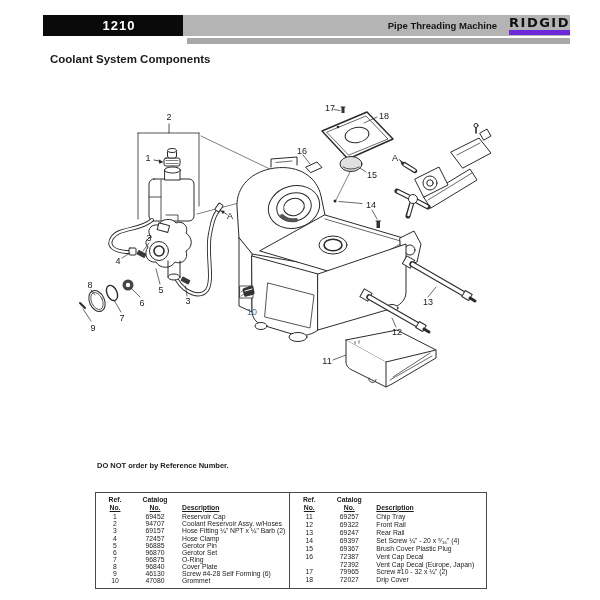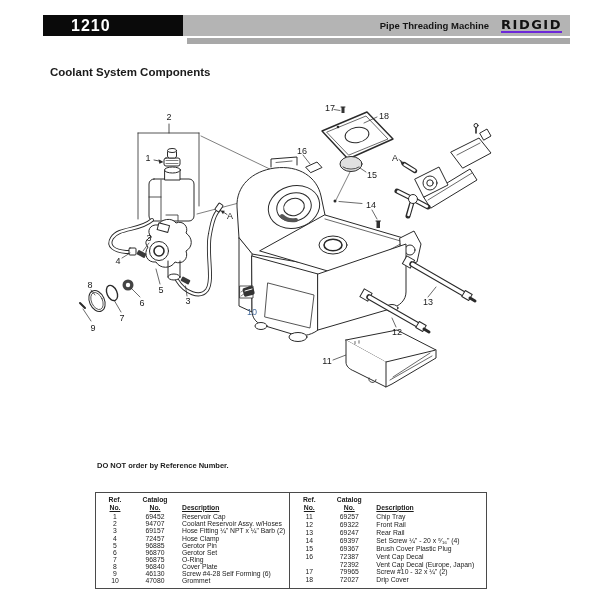--- a/index.html
+++ b/index.html
@@ -1,29 +1,29 @@
 <!DOCTYPE html>
 <html><head>
 <meta charset="utf-8">
 <style>
   html,body{margin:0;padding:0;background:#888;}
   .page{position:relative;width:600px;height:600px;background:#ffffff;margin:0 auto;
         font-family:"Liberation Sans","DejaVu Sans",sans-serif;color:#1a1a1a;overflow:hidden;}
   
   .model-box{position:absolute;left:43px;top:15px;width:140px;height:21px;background:#0a0a0a;
-             color:#fff;font-size:16px;font-weight:bold;line-height:21px;padding-left:28px;
-             letter-spacing:1px;box-sizing:border-box;}
+             color:#fff;font-size:13px;font-weight:bold;line-height:21px;padding-left:12px;
+             letter-spacing:1px;box-sizing:border-box;text-align:center;}
   .gray-bar{position:absolute;left:183px;top:15px;width:387px;height:21px;background:#b4b4b4;
-            display:flex;align-items:center;justify-content:flex-end;gap:12px;padding-right:8px;
+            display:flex;align-items:center;justify-content:flex-end;gap:12px;
             box-sizing:border-box;}
   .product{font-size:9.5px;font-weight:bold;color:#151515;}
   .brand{font-size:13px;font-weight:bold;letter-spacing:1.5px;color:#111;
-         border-bottom:2px solid #6d28d9;line-height:1.05;font-family:"DejaVu Sans",sans-serif;}
+         border-bottom:5px solid #6d28d9;line-height:1.05;font-family:"DejaVu Sans",sans-serif;}
   .sub-bar{position:absolute;left:187px;top:38px;width:383px;height:5.5px;background:#a8a8a8;}
-  .page-title{position:absolute;left:50px;top:66px;font-size:11.5px;font-weight:bold;margin:0;}
+  .page-title{position:absolute;left:50px;top:53px;font-size:11.5px;font-weight:bold;margin:0;}
   
   .diagram{position:absolute;left:0;top:0;width:600px;height:600px;}
   .diagram svg{position:absolute;left:0;top:0;}
   .callout{position:absolute;transform:translate(-50%,-50%);font-size:9px;color:#1a1a1a;
            line-height:1;white-space:nowrap;}
   
   .note{position:absolute;left:97px;top:461px;font-size:7.5px;font-weight:600;line-height:9.5px;}
   .note-line2{}
   
   .parts-table{position:absolute;left:95px;top:492px;width:392px;height:97px;

